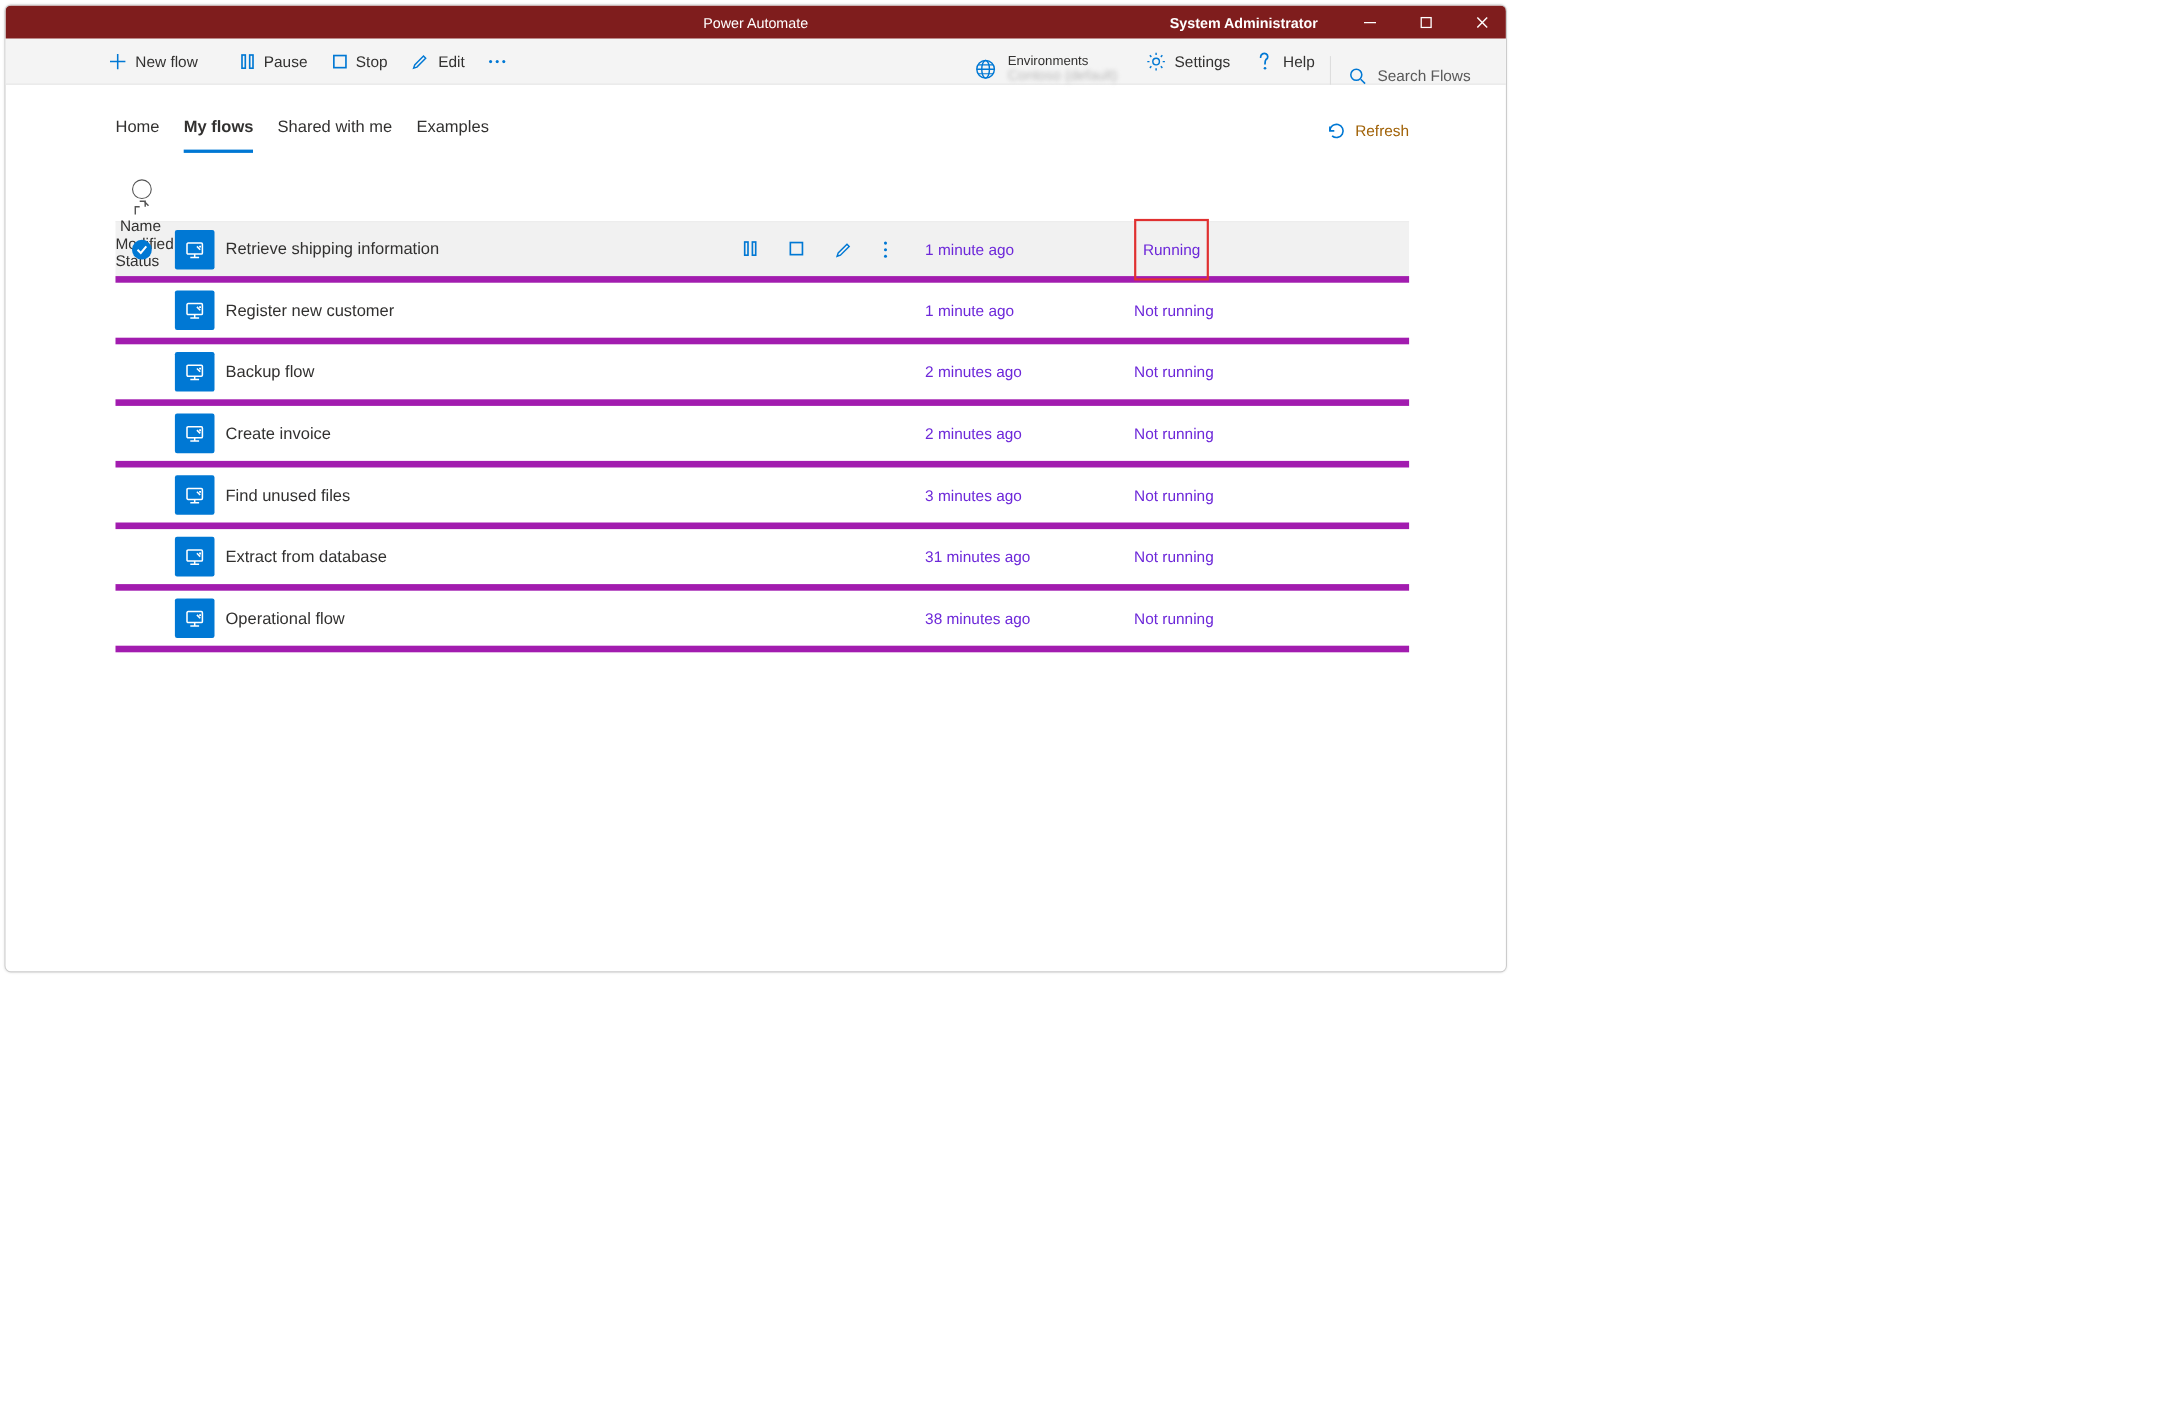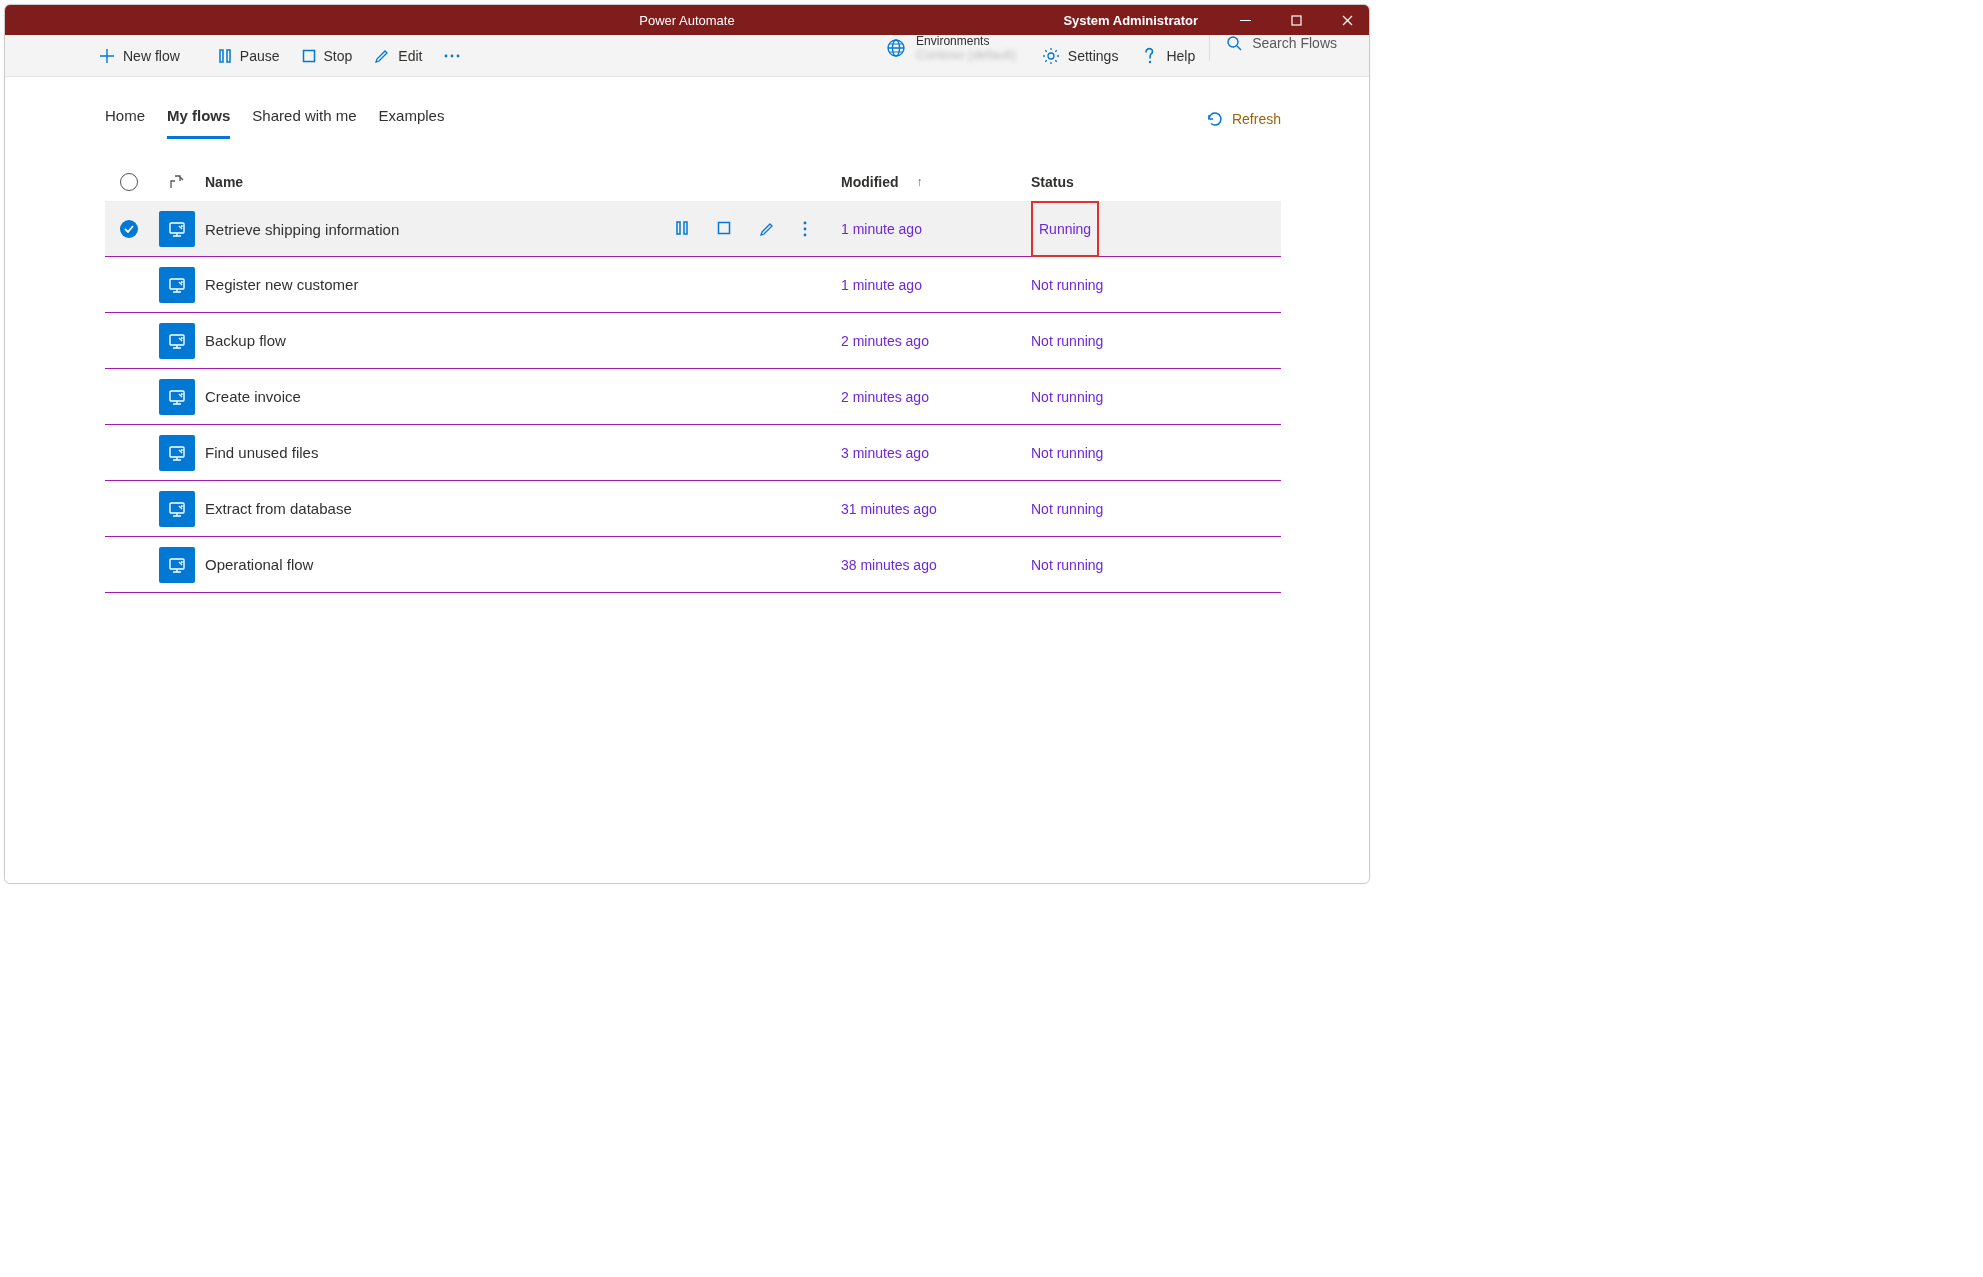--- a/index.html
+++ b/index.html
@@ -11,21 +11,21 @@
   .titlebar-right { margin-left: auto; display: flex; align-items: center; gap: 7px; justify-content: flex-end; }
   .titlebar-user { font-weight: 600; font-size: 13px; padding-right: 18px; }
   .win-btn { width: 44px; height: 30px; display: flex; align-items: center; justify-content: center; cursor: pointer; }
   .win-btn svg { width: 11px; height: 11px; }
 
   
   .toolbar { height: 42px; background: #f4f4f4; border-bottom: 1px solid #e5e5e5; display: flex; align-items: center; padding: 0 18px 0 88px; gap: 10px; font-size: 14px; color: #323130; }
   .tool-btn { display: flex; align-items: center; gap: 8px; padding: 4px 6px; cursor: pointer; }
   .tool-btn .ic { color: #0078d4; display: flex; }
   .tool-sep { width: 6px; }
-  .toolbar-right { margin-left: auto; display: flex; align-items: flex-start; }
+  .toolbar-right { margin-left: auto; display: flex; align-items: flex-end; }
   .env-block { display: flex; align-items: center; gap: 10px; padding-right: 14px; cursor: pointer; }
   .env-text { display: flex; flex-direction: column; line-height: 1.1; }
   .env-label { font-size: 12px; color: #323130; }
   .env-value { font-size: 13px; color: #bbb; filter: blur(2px); }
   .right-btn { display: flex; align-items: center; gap: 8px; padding: 0 12px; height: 42px; cursor: pointer; }
   .right-btn .ic { color: #0078d4; }
   .divider { width: 1px; height: 26px; background: #ddd; margin: 0 2px; }
   .search-box { display: flex; align-items: center; gap: 10px; padding: 0 14px; color: #595959; }
   .search-box .ic { color: #0078d4; }
 
@@ -33,30 +33,30 @@
   .content { padding: 22px 88px 0 100px; }
   .tabs-row { display: flex; align-items: center; justify-content: space-between; margin-bottom: 24px; }
   .tabs { display: flex; gap: 22px; font-size: 15px; color: #323130; }
   .tab { padding: 8px 0 12px 0; cursor: pointer; }
   .tab.active { font-weight: 600; border-bottom: 3px solid #0078d4; }
   .refresh-btn { display: flex; align-items: center; gap: 8px; color: #a16207; font-size: 14px; cursor: pointer; }
   .refresh-btn .ic { color: #0078d4; }
 
   
   .table { width: 100%; }
-  .thead { display: flex; align-items: center; height: 38px; font-size: 14px; font-weight: 700; color: #323130; }
+  .thead { display: flex; height: 38px; font-size: 14px; font-weight: 400; color: #323130; flex-direction: column; }
   .col-check { width: 48px; display: flex; justify-content: center; }
   .col-icon { width: 48px; display: flex; justify-content: center; }
   .col-name { flex: 1; padding-left: 4px; }
   .col-actions { width: 200px; display: flex; gap: 28px; justify-content: center; }
   .col-modified { width: 190px; display: flex; align-items: center; gap: 18px; }
   .col-status { width: 250px; }
   .sort-arrow { color: #666; font-size: 12px; }
 
-  .row { display: flex; align-items: center; height: 56px; border-bottom: 1px solid #a21caf; font-size: 15px; color: #323130; }
+  .row { display: flex; align-items: center; height: 56px; border-bottom: 6px solid #a21caf; font-size: 15px; color: #323130; }
   .row.selected { background: #f1f1f1; border-top: 1px solid #ededed; }
   .row .col-modified, .row .col-status { font-size: 14px; color: #6d28d9; }
   .flow-icon { width: 36px; height: 36px; background: #0078d4; border-radius: 2px; display: flex; align-items: center; justify-content: center; }
   .flow-icon svg { width: 20px; height: 20px; }
   .circle { width: 18px; height: 18px; border: 1.6px solid #555; border-radius: 50%; }
   .check-filled { width: 18px; height: 18px; background: #0078d4; border-radius: 50%; display: flex; align-items: center; justify-content: center; }
   .check-filled svg { width: 10px; height: 10px; }
   .action-ic { color: #0078d4; cursor: pointer; display:flex; }
   .status-highlight { border: 2px solid #e03030; padding: 18px 6px; display: inline-block; }
 

